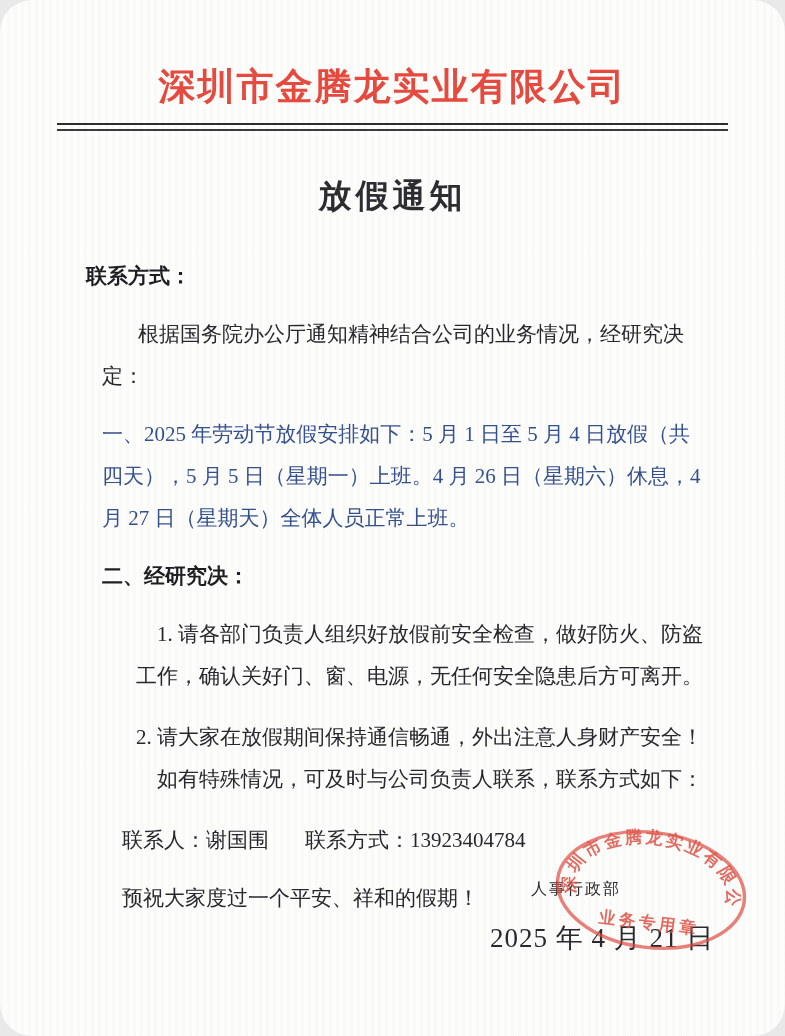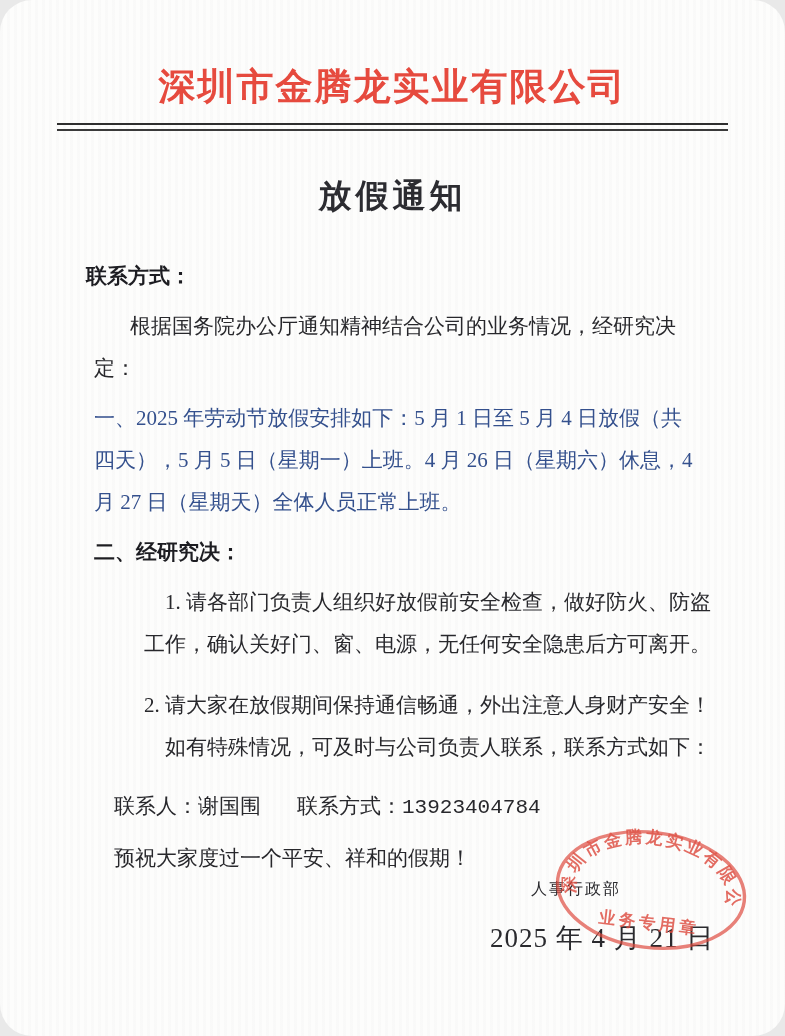--- a/index.html
+++ b/index.html
@@ -37,29 +37,29 @@
     letter-spacing:4px;
     color:#2c2c31;
   }
   .content{
     margin:36px 66px 0 86px;
     width:633px;
     font-size:21px;
     line-height:42px;
     color:var(--text,#28282c);
   }
-  .para{margin:8px; white-space:pre-line;}
+  .para{margin:16px; white-space:pre-line;}
   .salutation{margin:0; font-weight:700; color:#1d1d22;}
   .indent-lg{text-indent:36px;}
   .indent-sm{text-indent:14px;text-align:right;}
   .indent-md{text-indent:20px;}
   .blue{color:var(--blue,#34508d);}
   .heading{font-weight:700; color:#1d1d22;}
   .gap-top{margin-top:19px;}
-  .contact{text-indent:20px;font-family:Liberation Mono, monospace;}
+  .contact{text-indent:20px;}
   .phone-label{margin-left:36px;}
   .sig-dept{
     position:absolute; left:531px; top:879px;
     font-size:16px; letter-spacing:2px; color:#2a2a2e;
   }
   .sig-date{
     position:absolute; left:490px; top:920px;
     font-size:27px; letter-spacing:1px; color:#2a2a2e;
   }
   .stamp{

